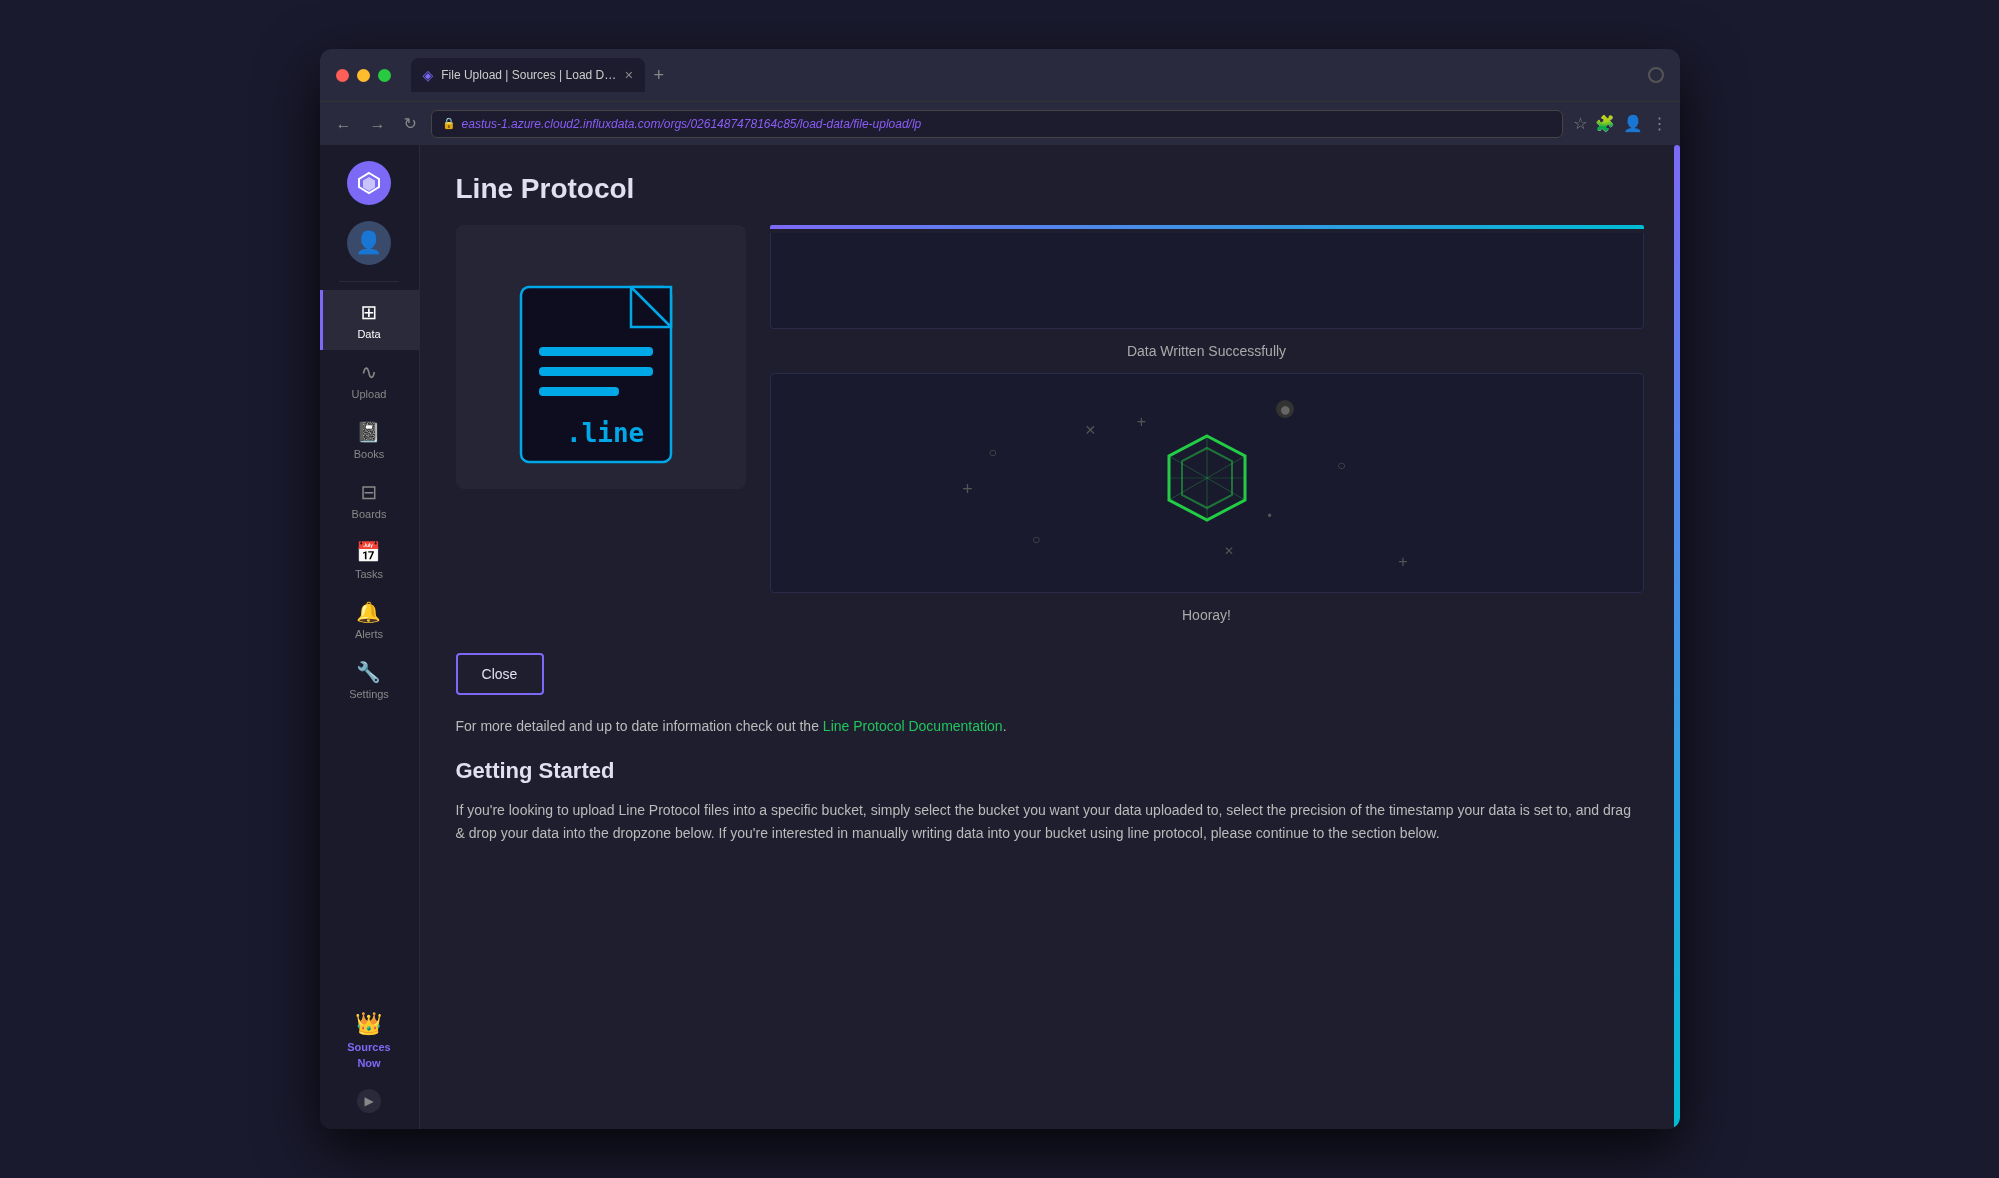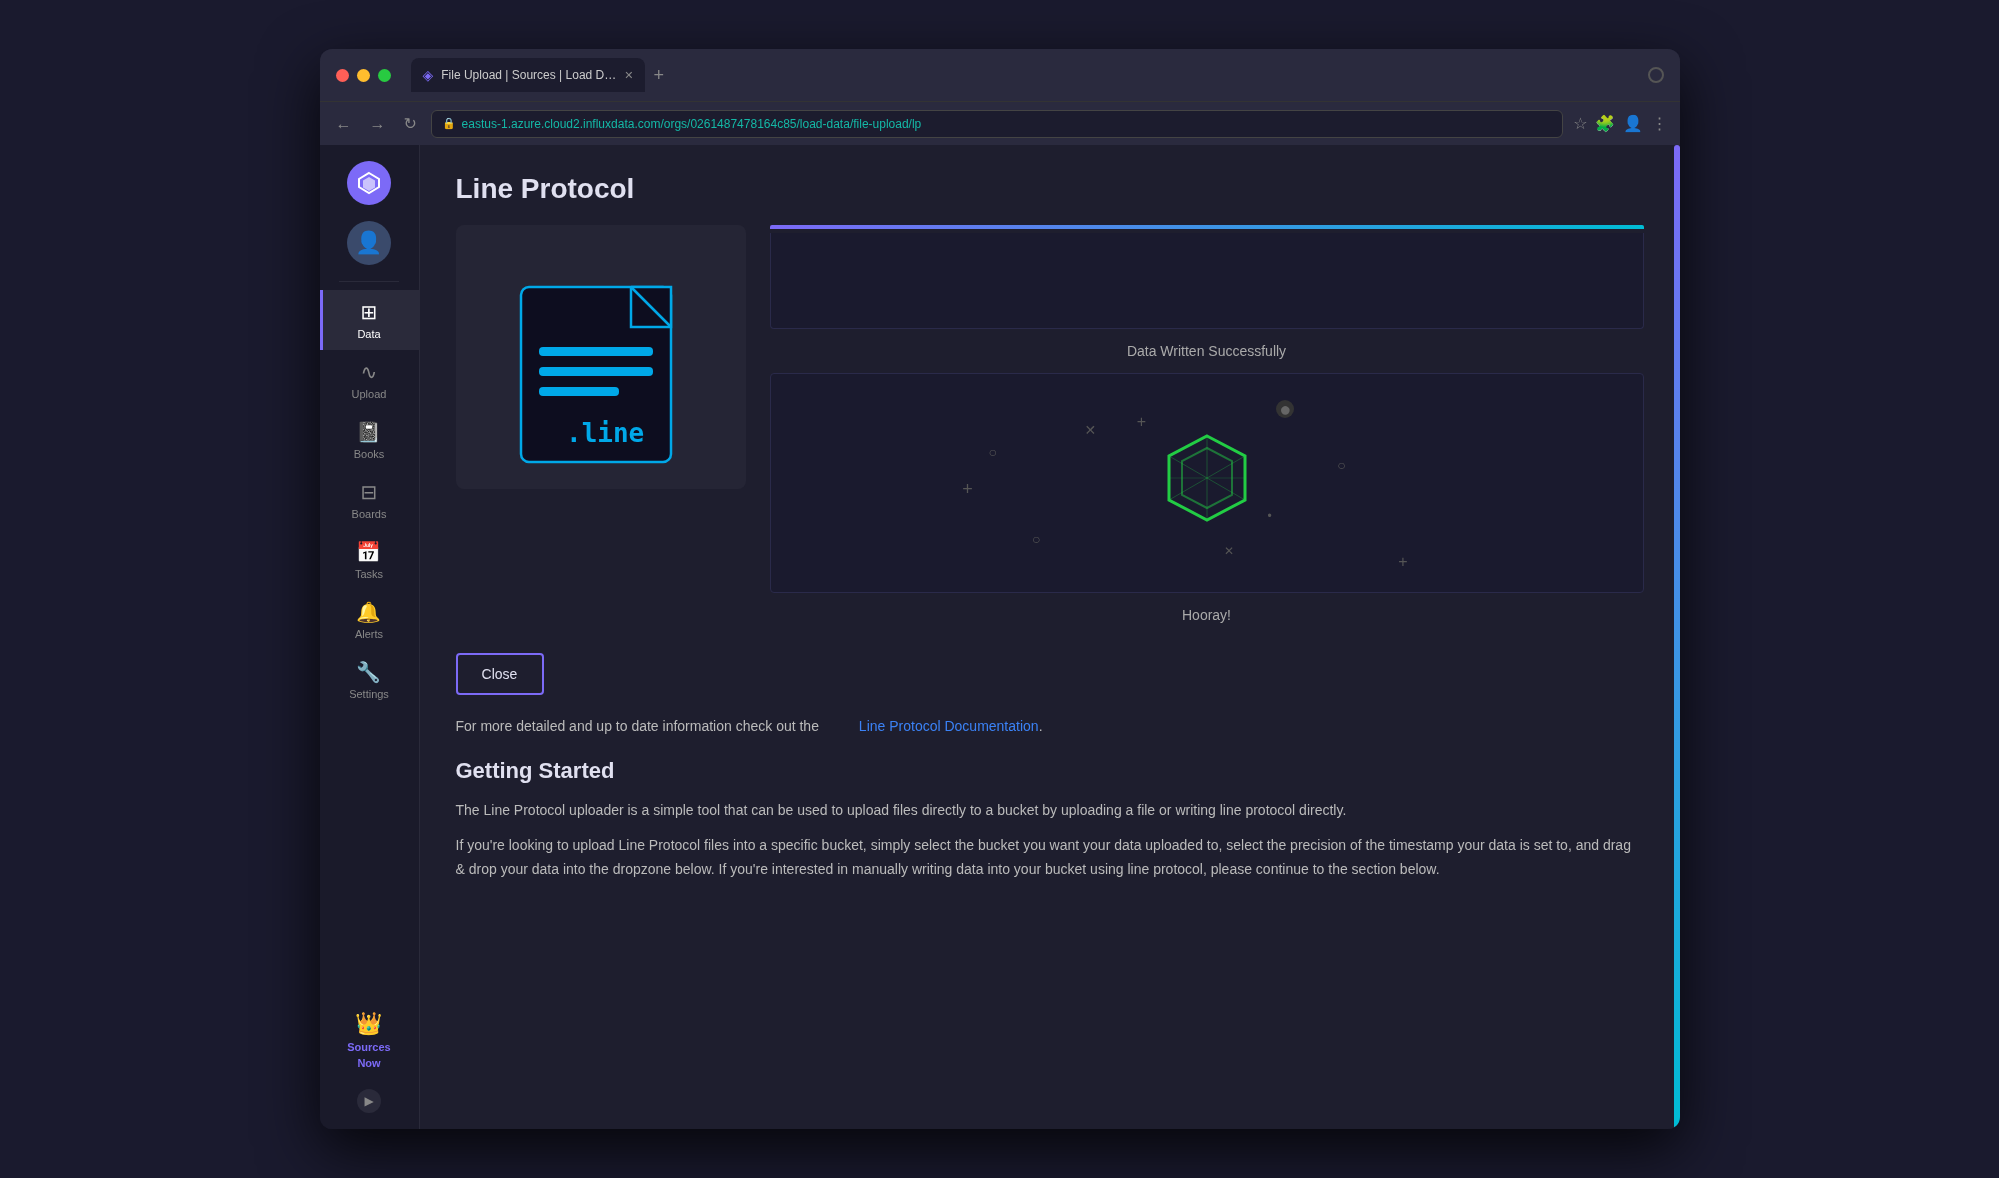--- a/index.html
+++ b/index.html
@@ -89,21 +89,21 @@
       border: 1px solid #444;
       border-radius: 6px;
       color: #ccc;
       font-size: 12px;
       padding: 0 10px;
       display: flex;
       align-items: center;
       gap: 6px;
     }
     .address-lock { color: #888; font-size: 11px; }
-    .address-text { color: #14b8a6; }
+    .address-text { color: #8b5cf6; font-style: italic; }
     .toolbar-icons {
       display: flex;
       gap: 8px;
       color: #888;
       font-size: 16px;
     }
 
     
     .main-layout {
       display: flex;
@@ -339,23 +339,22 @@
     }
 
     
     .description-section {
       color: #bbb;
       font-size: 14px;
       line-height: 1.6;
     }
 
     .doc-link {
-      color: #3b82f6;
+      color: #22c55e;
       text-decoration: none;
-      margin-left: 36px;
     }
 
     .getting-started-title {
       font-size: 22px;
       font-weight: 700;
       color: #e0e0f0;
       margin: 16px 0 10px;
     }
 
     .desc-paragraph {
@@ -542,21 +541,20 @@
 
         <div>
           <button class="close-btn">Close</button>
         </div>
 
         <div class="description-section">
           <p>
             <span>For more detailed and up to date information check out the </span><a class="doc-link" href="#">Line Protocol Documentation</a><span>.</span>
           </p>
           <h2 class="getting-started-title">Getting Started</h2>
-          <p class="desc-paragraph">The Line Protocol uploader is a simple tool that can be used to upload files directly to a bucket by uploading a file or writing line protocol directly.</p>
           <p class="desc-paragraph">If you're looking to upload Line Protocol files into a specific bucket, simply select the bucket you want your data uploaded to, select the precision of the timestamp your data is set to, and drag &amp; drop your data into the dropzone below. If you're interested in manually writing data into your bucket using line protocol, please continue to the section below.</p>
         </div>
       </div>
 
       <div class="scroll-accent"></div>
     </div>
   </div>
 </div>
 
 </body></html>

